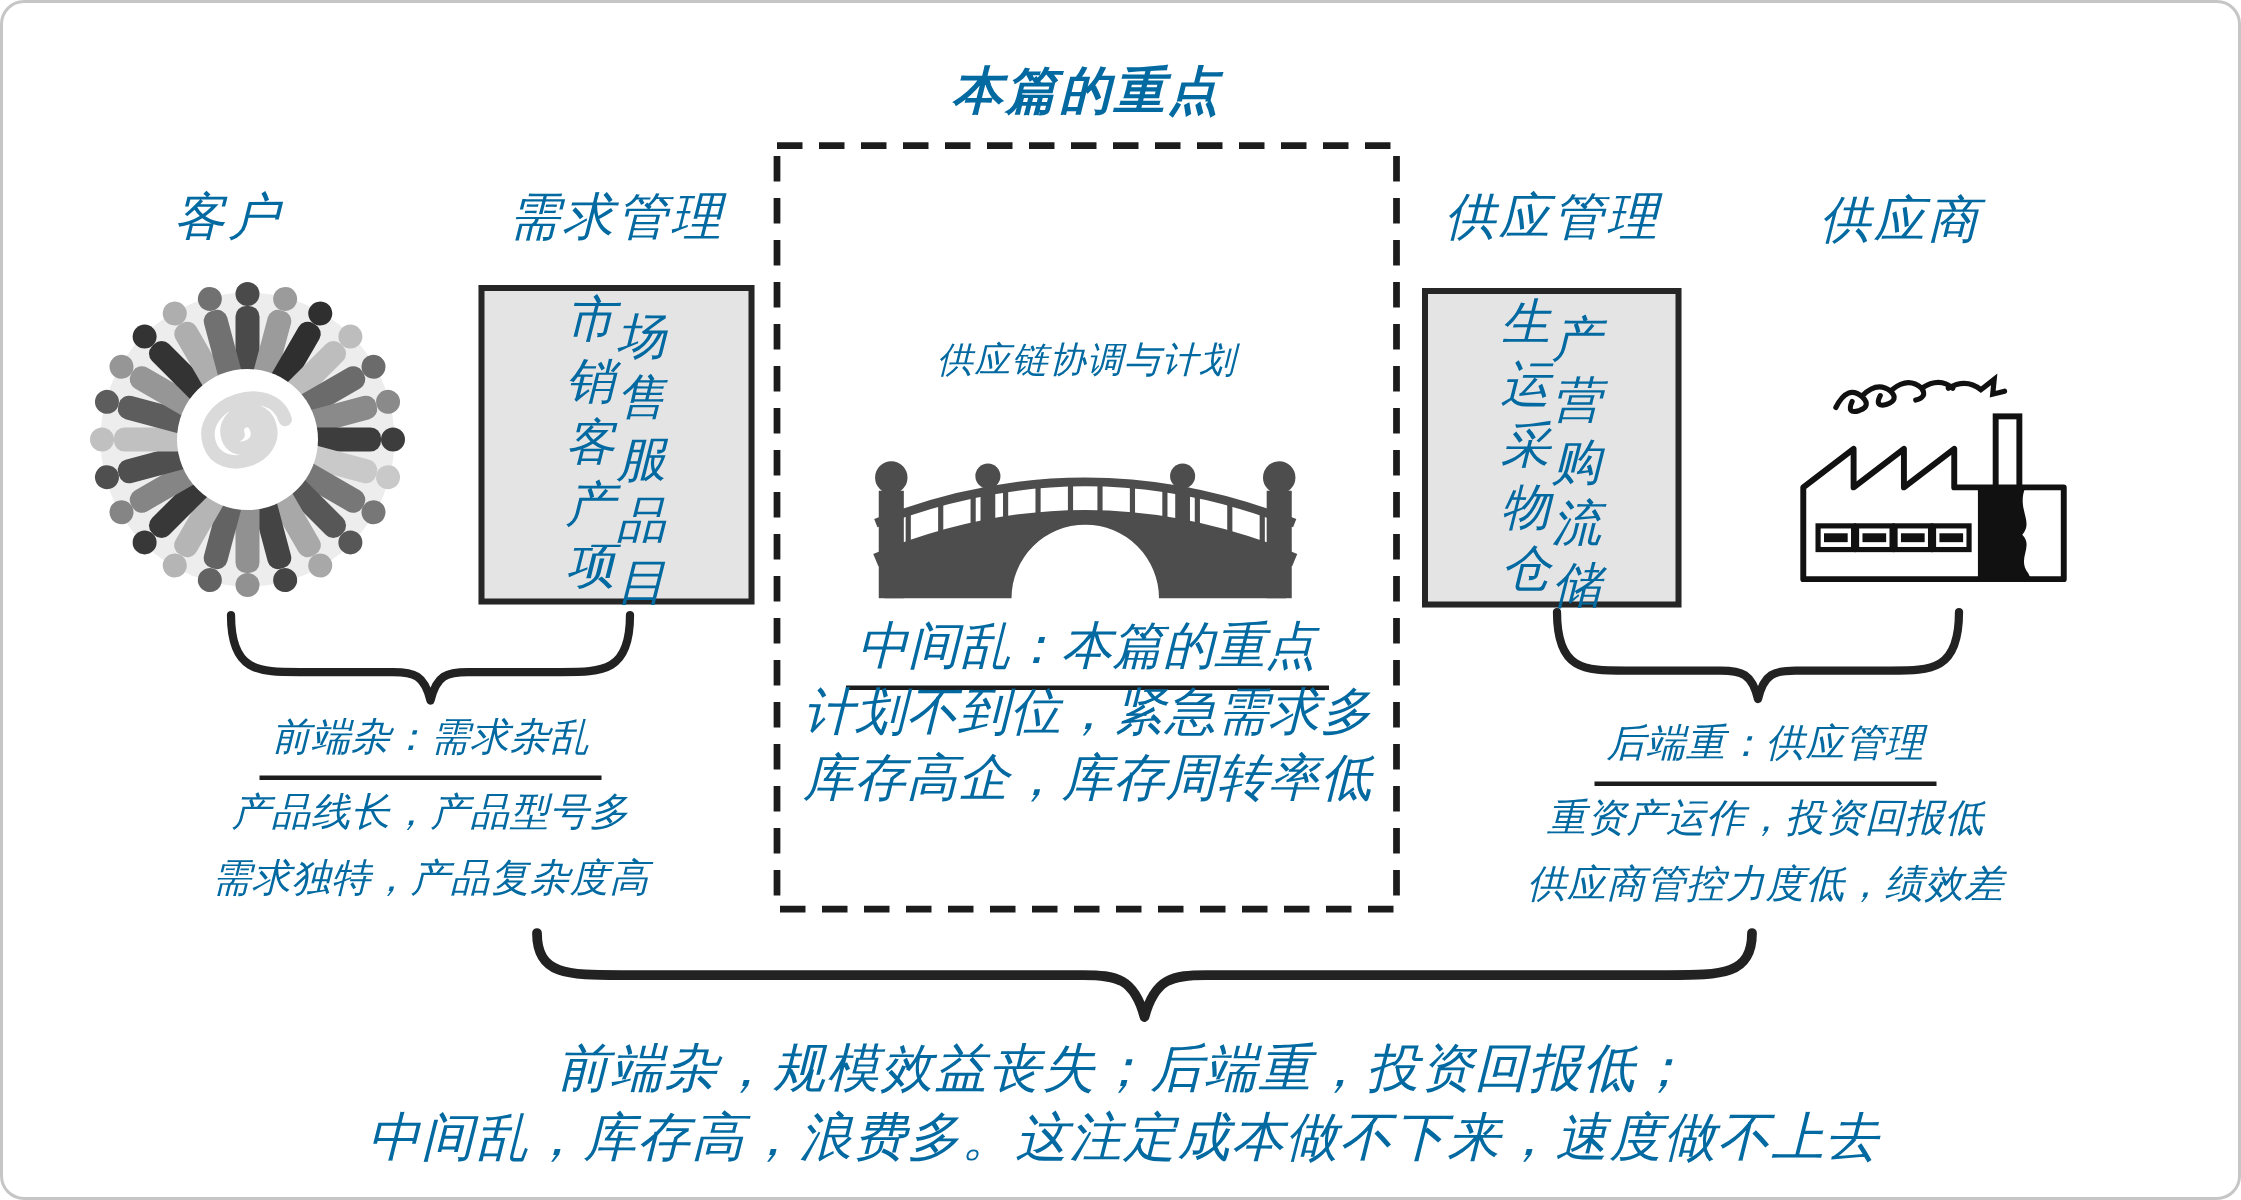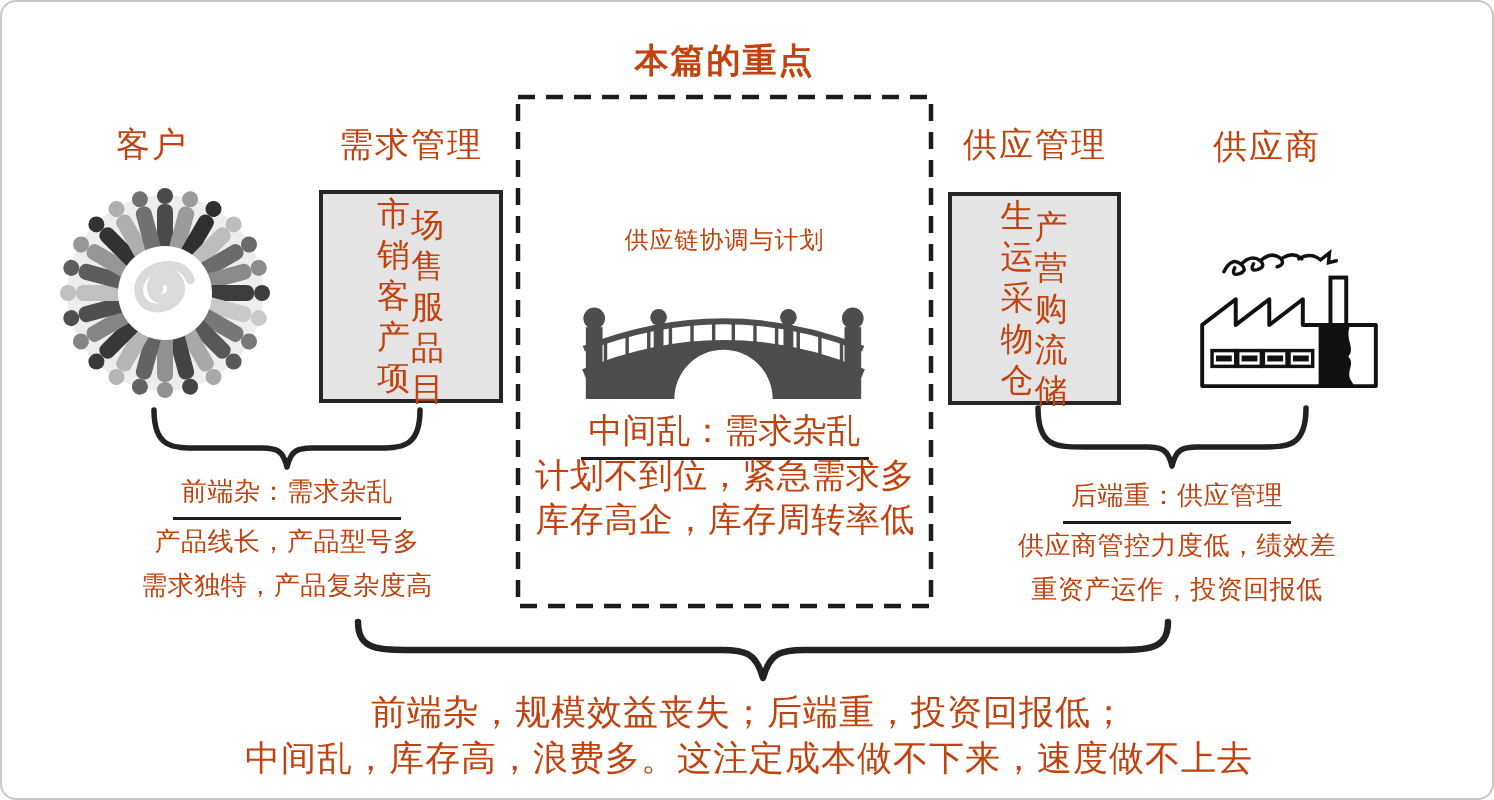--- a/index.html
+++ b/index.html
@@ -1,19 +1,19 @@
 <!DOCTYPE html>
 <html><head>
 <meta charset="utf-8">
 <style>
   html,body{margin:0;padding:0;background:#fff;}
   #frame{
     position:relative;width:1494px;height:800px;background:#ffffff;
     border:2px solid #c6c6c6;border-radius:16px;box-sizing:border-box;overflow:hidden;
-    font-family:"Liberation Serif","DejaVu Serif",serif;color:#c2410c;
+    font-family:"Liberation Serif","DejaVu Serif",serif;color:#0369a1;font-style:italic;
   }
   .abs{position:absolute;}
   .ctr{text-align:center;}
   .main-title{
     font-family:"Liberation Sans","DejaVu Sans",sans-serif;
     font-weight:700;font-size:34px;letter-spacing:2px;
   }
   .label{font-size:34px;letter-spacing:2px;}
   .graybox{
     background:#e4e4e4;border:4px solid #262626;box-sizing:border-box;
@@ -128,21 +128,21 @@
       <rect x="273" y="52" width="17" height="73"></rect>
       <circle cx="281.5" cy="43" r="11"></circle>
       <rect x="79" y="50" width="10" height="27"></rect>
       <circle cx="84" cy="42" r="8.5"></circle>
       <rect x="211" y="50" width="10" height="27"></rect>
       <circle cx="216" cy="42" r="8.5"></circle>
     </g>
   </svg>
 
   <div class="abs ctr" style="left:513px;top:406px;width:419px;font-size:34px;">
-    <span class="uline">中间乱：需求杂乱</span>
+    <span class="uline">中间乱：本篇的重点</span>
   </div>
   <div class="abs ctr label" style="left:945px;top:120px;width:176px;">供应管理</div>
 
   <div class="abs ctr bodyline" style="left:498px;top:452px;width:450px;">
     <div>计划不到位，紧急需求多</div>
     <div>库存高企，库存周转率低</div>
   </div>
 
   <div class="abs graybox" style="left:946px;top:190px;width:173px;height:213px;">
     <div class="item stagger-pair">
@@ -201,22 +201,22 @@
   </div>
 
   <svg class="abs" style="left:1032px;top:402px;" width="276" height="70" viewBox="0 0 276 70">
     <path d="M4,4 C4,43 22,43 50,43 L113,43 C127,43 134,45 138,62 C142,45 149,43 163,43 L226,43 C254,43 272,43 272,4" fill="none" stroke="#222222" stroke-width="5.5" stroke-linecap="round" stroke-linejoin="round"></path>
   </svg>
 
   <div class="abs ctr sideblock" style="left:945px;top:472px;width:460px;">
     <div>
       <span class="uline">后端重：供应管理</span>
     </div>
+    <div>重资产运作，投资回报低</div>
     <div>供应商管控力度低，绩效差</div>
-    <div>重资产运作，投资回报低</div>
   </div>
 
   <svg class="abs" style="left:352px;top:616px;" width="818" height="66" viewBox="0 0 818 66">
     <path d="M4,4 C4,32 24,32 60,32 L368,32 C390,32 402,34 409,60 C416,34 428,32 450,32 L758,32 C794,32 814,32 814,4" fill="none" stroke="#222222" stroke-width="6.5" stroke-linecap="round" stroke-linejoin="round"></path>
   </svg>
 
   <div class="abs ctr summary" style="left:0px;top:688px;width:1494px;">
     <div>前端杂，规模效益丧失；后端重，投资回报低；</div>
     <div>中间乱，库存高，浪费多。这注定成本做不下来，速度做不上去</div>
   </div>

